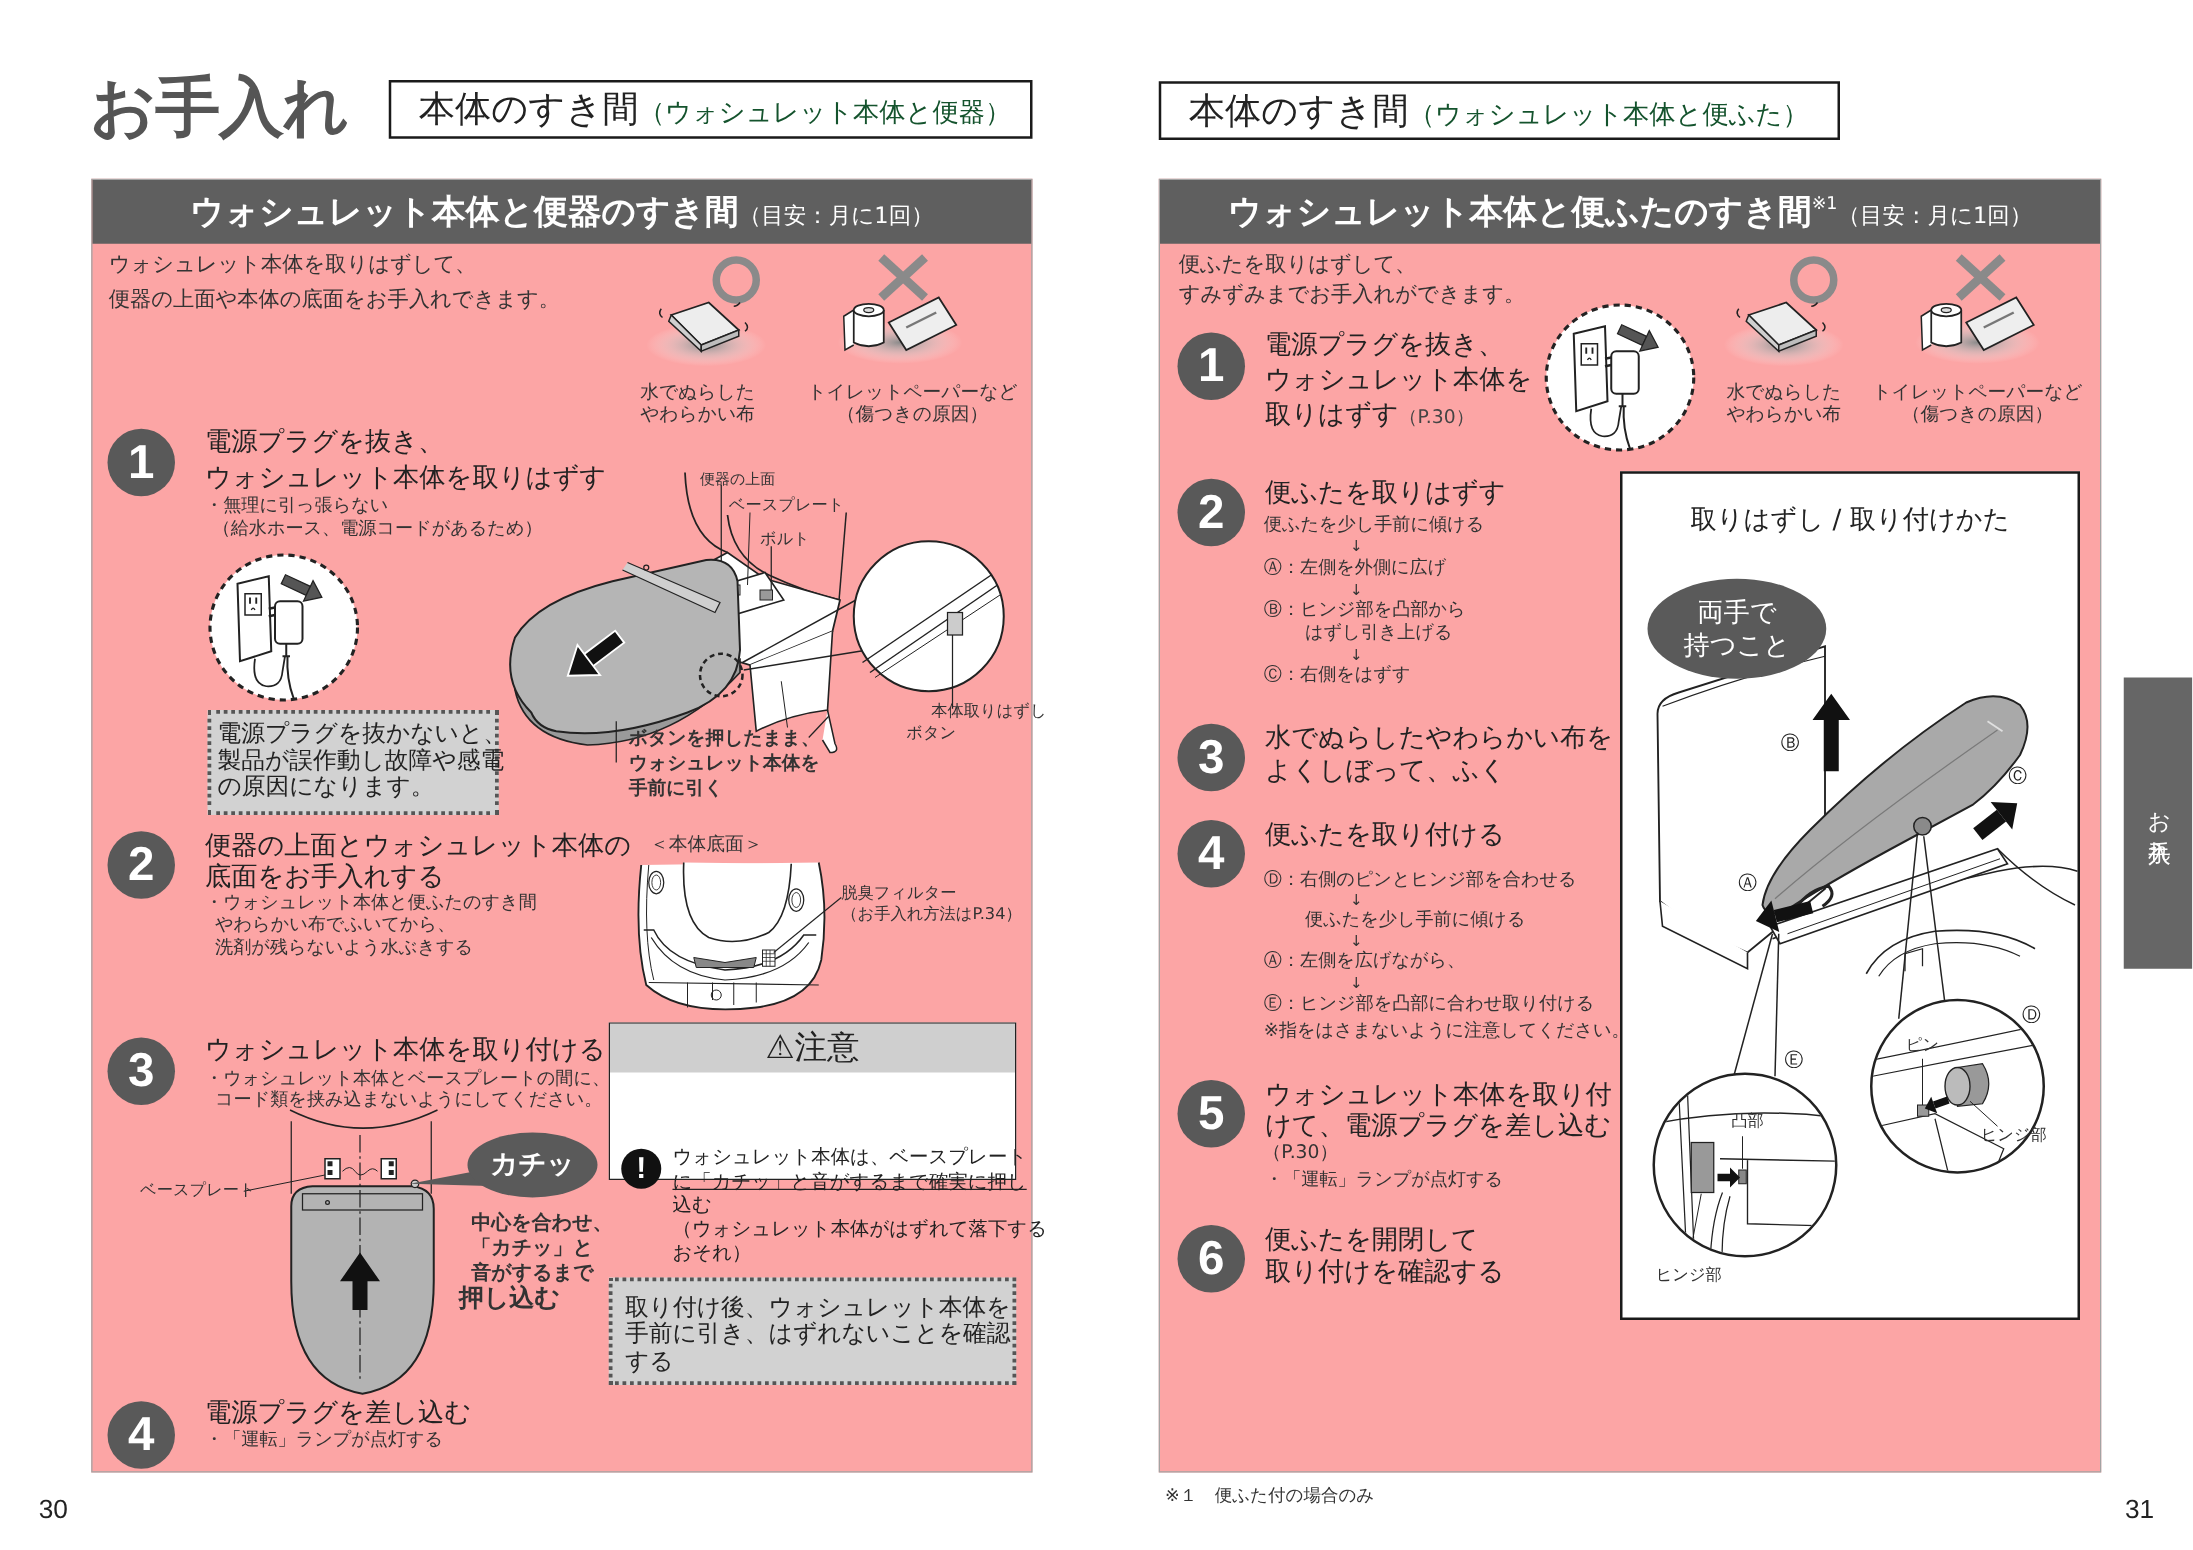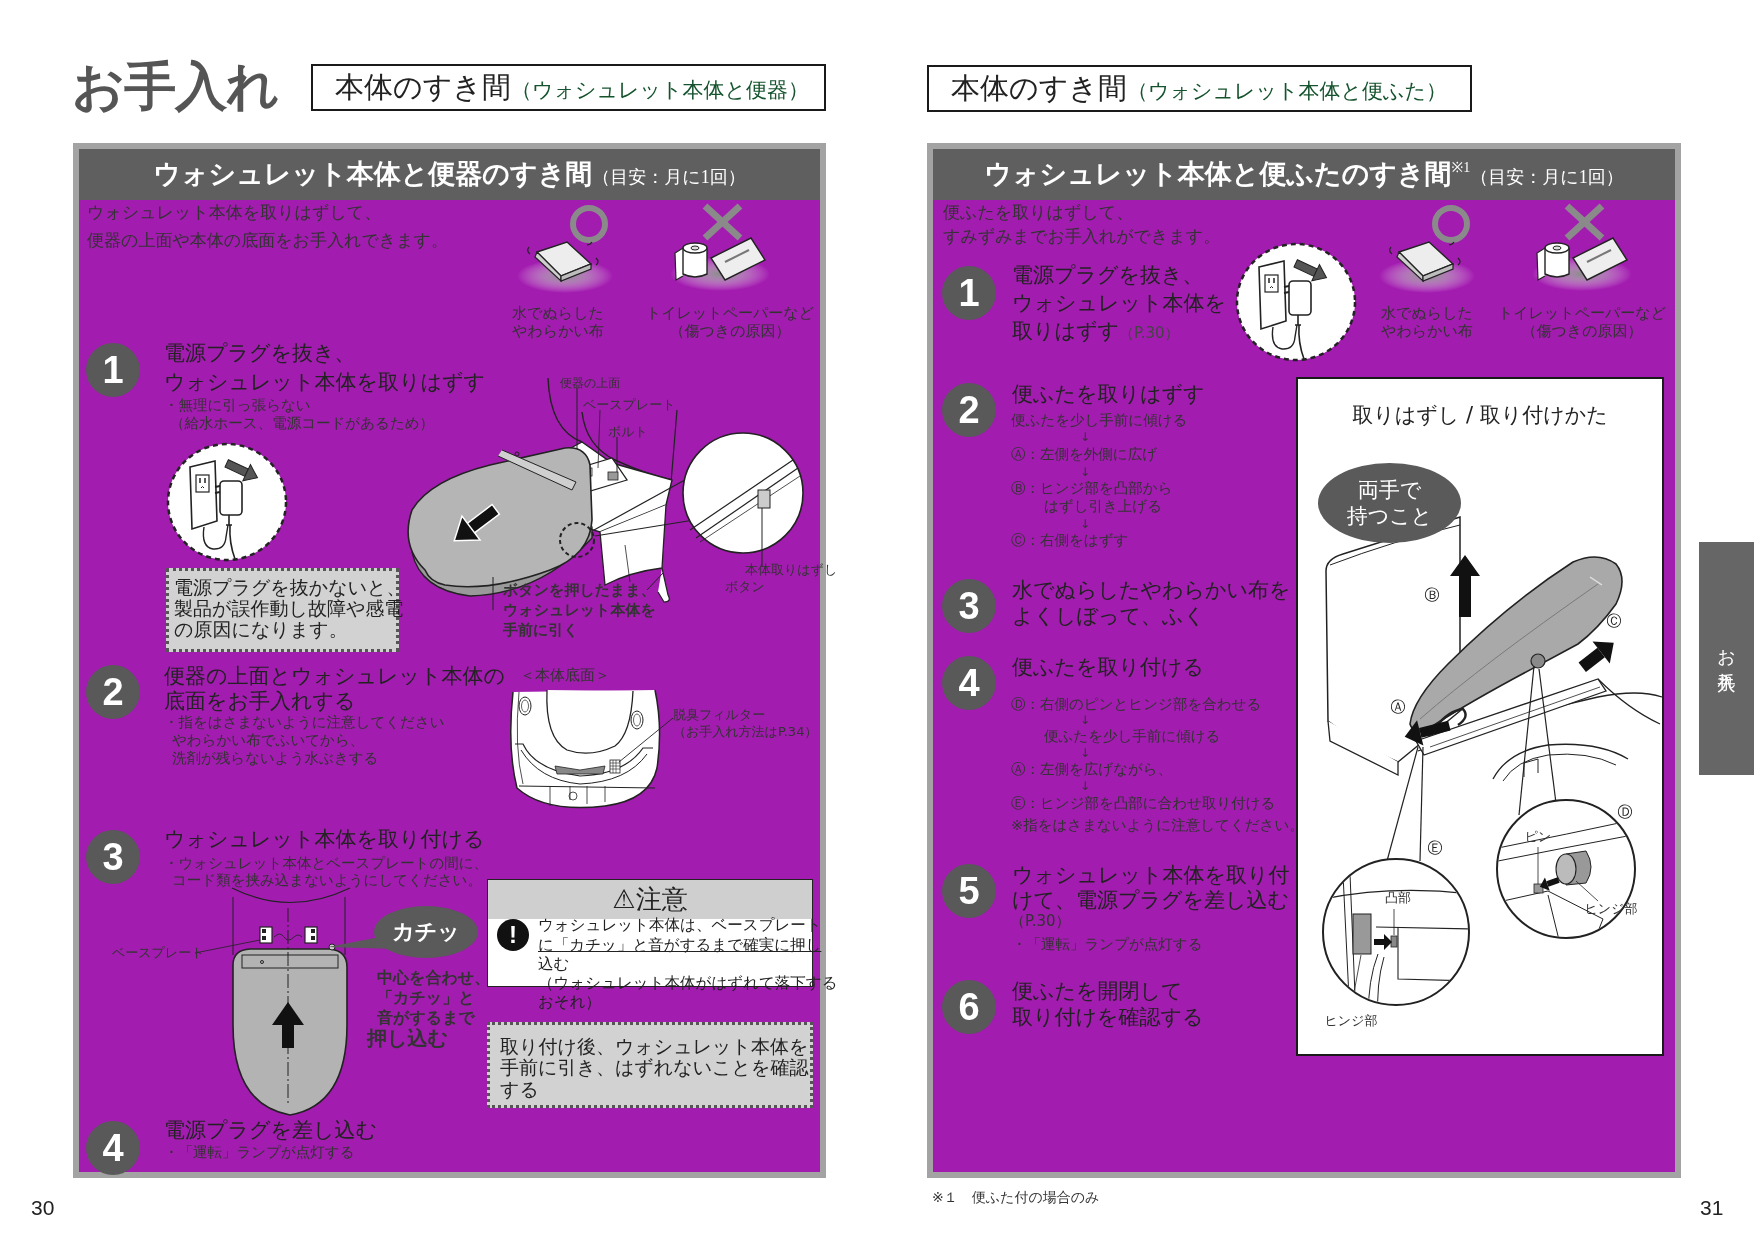--- a/index.html
+++ b/index.html
@@ -3,21 +3,21 @@
 <meta charset="utf-8">
 <style>
 html,body{margin:0;padding:0;background:#fff;}
 #page{position:relative;width:1754px;height:1240px;overflow:hidden;background:#fff;font-family:"DejaVu Sans",sans-serif;color:#222;}
 .a{position:absolute;white-space:nowrap;}
 .c{position:absolute;white-space:nowrap;transform:translate(-50%,-50%);}
 .big-title{font-size:52px;font-weight:bold;color:#555;line-height:56px;letter-spacing:-1px;}
 .head-box{position:absolute;border:2px solid #1a1a1a;box-sizing:border-box;height:47px;line-height:43px;padding-left:22px;white-space:nowrap;background:#fff;}
 .head-main{font-size:29px;color:#222;}
 .head-sub{font-size:21px;color:#14532d;}
-.panel{position:absolute;border:6px solid #a3a3a3;box-sizing:border-box;background:#a21caf;font-family:Liberation Serif, serif;}
+.panel{position:absolute;border:1px solid #a3a3a3;box-sizing:border-box;background:#fca5a5;}
 .panel-header{position:absolute;left:0;top:0;right:0;height:51px;background:#5f5f5f;color:#fff;text-align:center;line-height:51px;white-space:nowrap;}
 .ph-title{font-size:27px;font-weight:bold;}
 .ph-sup{font-size:14px;position:relative;top:-11px;}
 .ph-note{font-size:18px;}
 .intro{font-size:17px;line-height:22px;color:#333;}
 .cap{font-size:15px;line-height:18px;color:#333;text-align:center;}
 .step-circle{position:absolute;width:54px;height:54px;border-radius:50%;background:#595959;color:#fff;font-family:"Liberation Sans",sans-serif;font-weight:bold;font-size:38px;line-height:54px;text-align:center;}
 .st{font-size:21px;line-height:28px;color:#222;}
 .st-small{font-size:15px;color:#444;}
 .nt{font-size:14.5px;line-height:17px;color:#333;}
@@ -163,21 +163,21 @@
   <div class="a lbl" style="left:608px;top:424px;">ボルト</div>
   <div class="a lbl" style="left:725px;top:562px;margin-left:20px;">本体取りはずし</div>
   <div class="a lbl" style="left:725px;top:579px;">ボタン</div>
   <div class="a nt bold" style="left:503px;top:581px;font-size:15px;line-height:19px;">ボタンを押したまま、</div>
   <div class="a nt bold" style="left:503px;top:601px;font-size:15px;line-height:19px;">ウォシュレット本体を</div>
   <div class="a nt bold" style="left:503px;top:621px;font-size:15px;line-height:19px;">手前に引く</div>
 
   <div class="step-circle" style="left:86px;top:665px;">2</div>
   <div class="a st" style="left:164px;top:662px;">便器の上面とウォシュレット本体の</div>
   <div class="a st" style="left:164px;top:687px;">底面をお手入れする</div>
-  <div class="a nt" style="left:164px;top:714px;">・指をはさまないように注意してください</div>
+  <div class="a nt" style="left:164px;top:714px;">・ウォシュレット本体と便ふたのすき間</div>
   <div class="a nt" style="left:172px;top:732px;">やわらかい布でふいてから、</div>
   <div class="a nt" style="left:172px;top:750px;">洗剤が残らないよう水ぶきする</div>
 
   <div class="a cap" style="left:520px;top:666px;">＜本体底面＞</div>
   <svg style="left:505px;top:688px;" width="175" height="125" viewBox="0 0 175 125">
     <path d="M8 4 Q2 60 12 100 Q40 125 100 118 Q145 112 152 80 Q158 40 150 2" fill="#fff" stroke="#222" stroke-width="1.5"></path>
     <path d="M14 4 Q9 60 18 96" fill="none" stroke="#222" stroke-width="0.8"></path>
     <path d="M42 2 Q40 50 62 62 Q85 70 110 58 Q126 46 128 3" fill="#fff" stroke="#222" stroke-width="1.3"></path>
     <ellipse cx="20" cy="18" rx="6" ry="9" fill="none" stroke="#222"></ellipse>
     <ellipse cx="20" cy="18" rx="3.5" ry="6" fill="none" stroke="#222" stroke-width="0.7"></ellipse>
@@ -223,21 +223,21 @@
   <div class="a lbl" style="left:112px;top:945px;">ベースプレート</div>
   <svg style="left:320px;top:925px;" width="80" height="35" viewBox="0 0 80 35">
     <polygon points="60,12 78,24 8,22" fill="#5a5a5a"></polygon>
   </svg>
   <div class="bubble" style="left:374px;top:906px;width:104px;height:52px;line-height:52px;font-size:22px;font-weight:bold;">カチッ</div>
   <div class="a nt bold" style="left:377px;top:968px;font-size:16px;line-height:20px;">中心を合わせ、</div>
   <div class="a nt bold" style="left:377px;top:988px;font-size:16px;line-height:20px;">「カチッ」と</div>
   <div class="a nt bold" style="left:377px;top:1008px;font-size:16px;line-height:20px;">音がするまで</div>
   <div class="a nt bold" style="left:367px;top:1028px;font-size:20px;line-height:20px;">押し込む</div>
 
-  <div class="caution-box" style="left:487px;top:879px;width:326px;height:108px;">
+  <div class="caution-box" style="left:487px;top:818px;width:326px;height:126px;">
     <div class="caution-head">
       <span>⚠</span><span>注意</span>
     </div>
   </div>
   <div class="excl" style="left:497px;top:919px;">!</div>
   <div class="a caution-text" style="left:538px;top:916px;">ウォシュレット本体は、ベースプレート</div>
   <div class="a caution-text" style="left:538px;top:936px;text-decoration:underline;">に「カチッ」と音がするまで確実に押し</div>
   <div class="a caution-text" style="left:538px;top:955px;">込む</div>
   <div class="a caution-text" style="left:538px;top:974px;">（ウォシュレット本体がはずれて落下する</div>
   <div class="a caution-text" style="left:538px;top:993px;">おそれ）</div>

